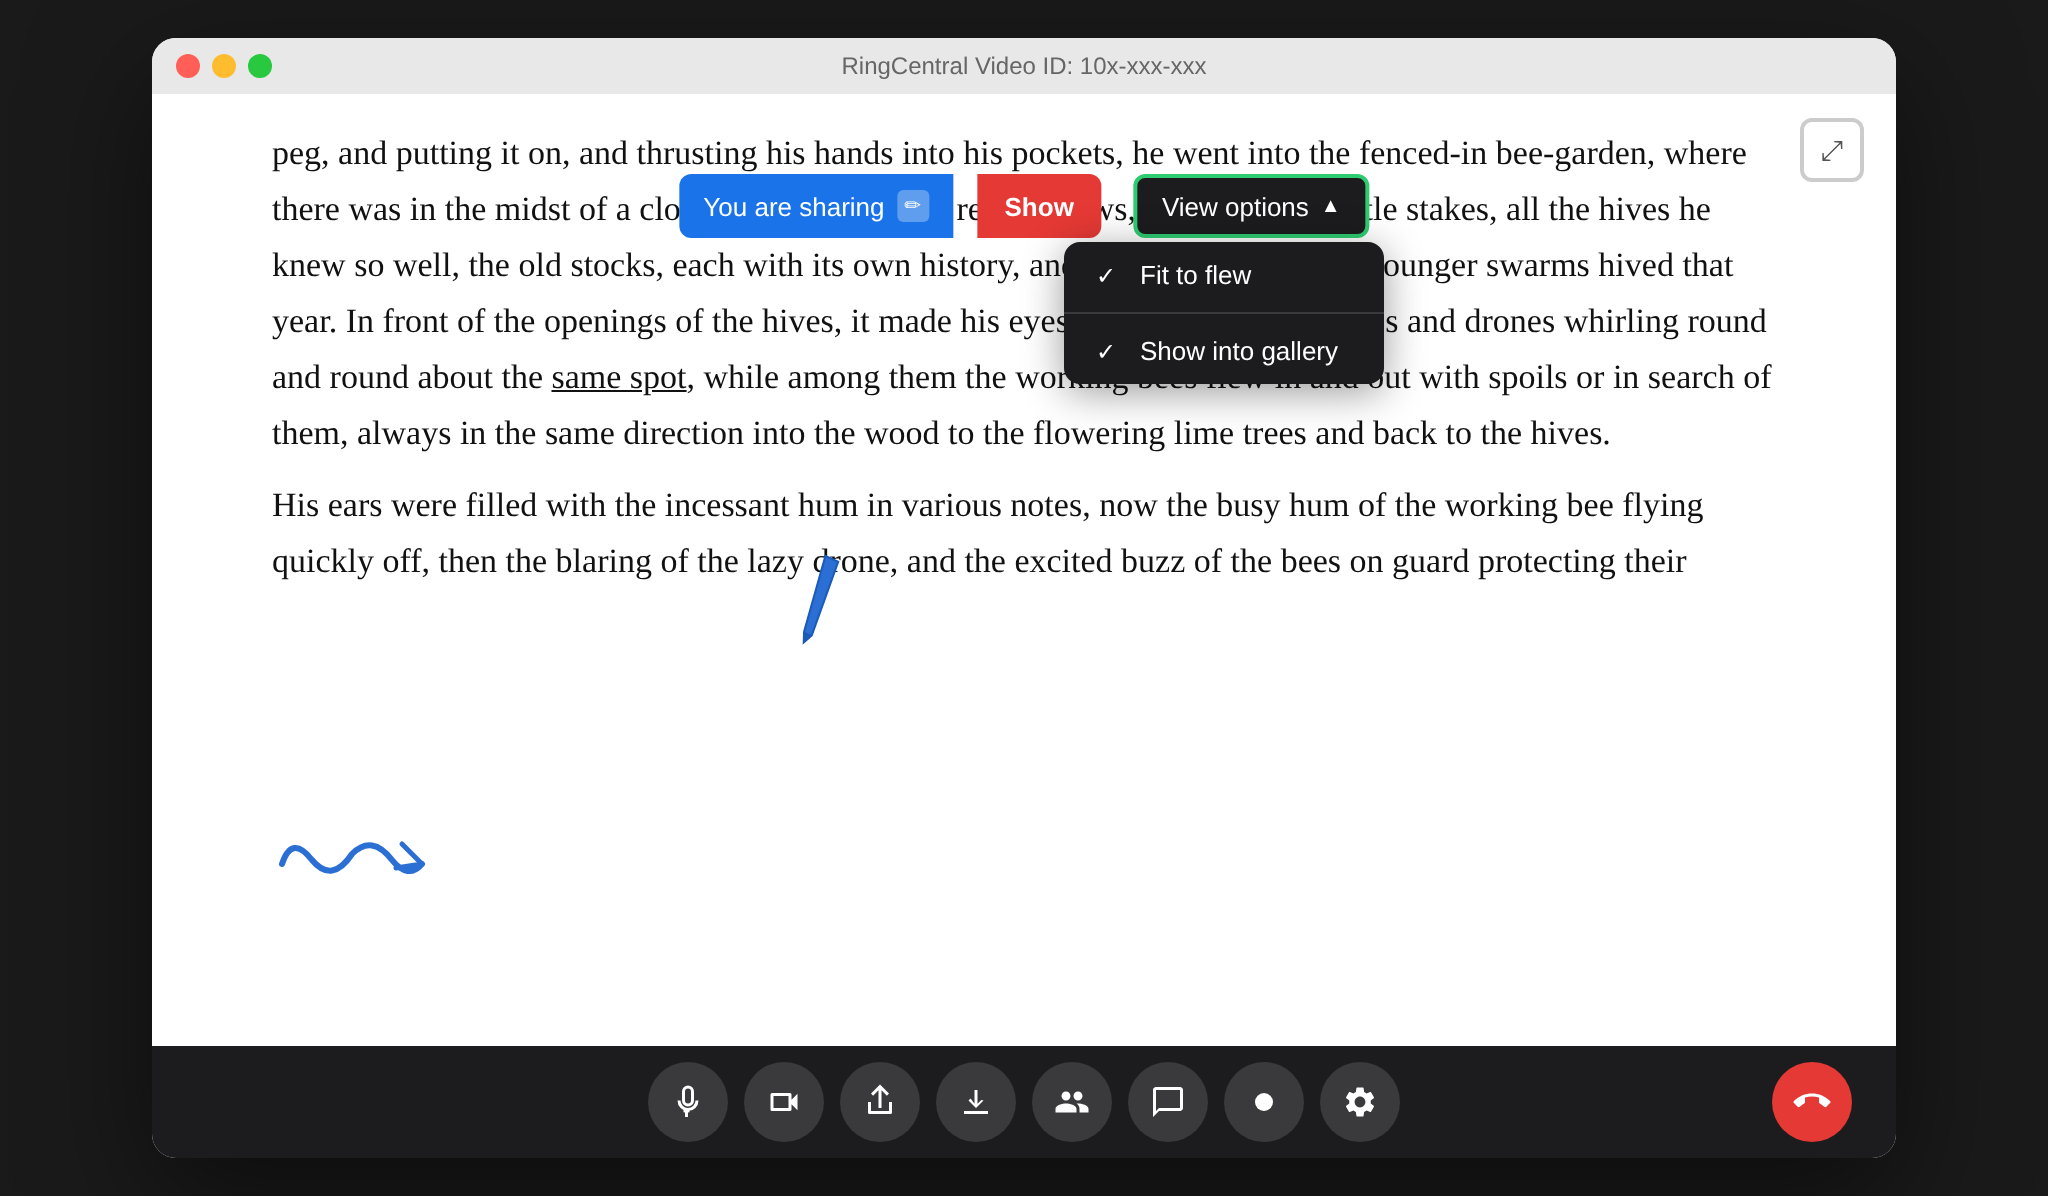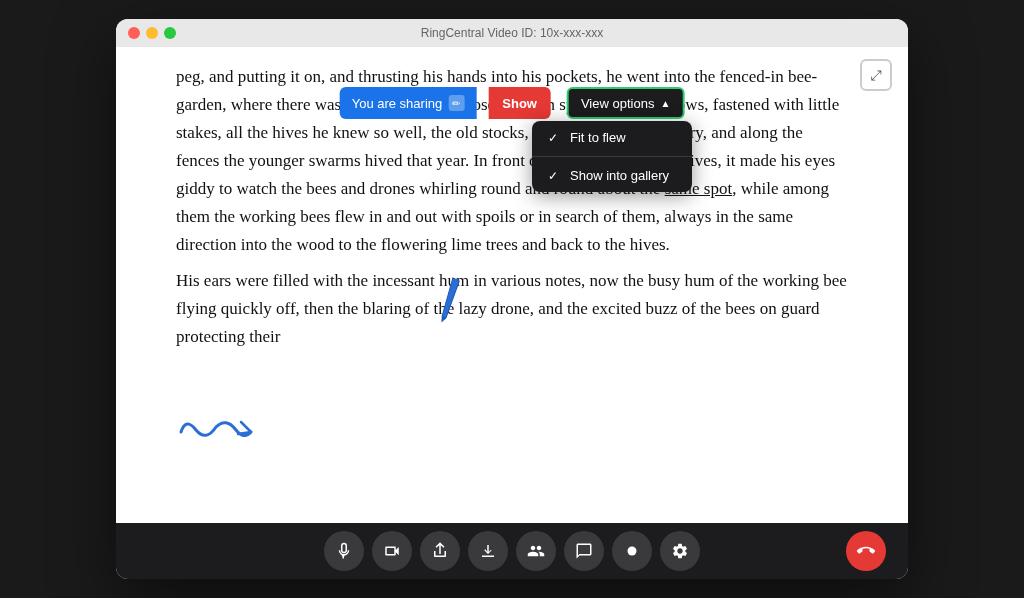--- a/index.html
+++ b/index.html
@@ -8,21 +8,21 @@
       width: 1024px;
       height: 598px;
       background: #1a1a1a;
       display: flex;
       align-items: center;
       justify-content: center;
       font-family: -apple-system, BlinkMacSystemFont, 'Helvetica Neue', Arial, sans-serif;
     }
 
     .window {
-      width: 792px;
+      width: 872px;
       height: 560px;
       background: #ffffff;
       border-radius: 12px;
       overflow: hidden;
       position: relative;
       box-shadow: 0 20px 60px rgba(0,0,0,0.5);
     }
 
     .title-bar {
       height: 28px;

